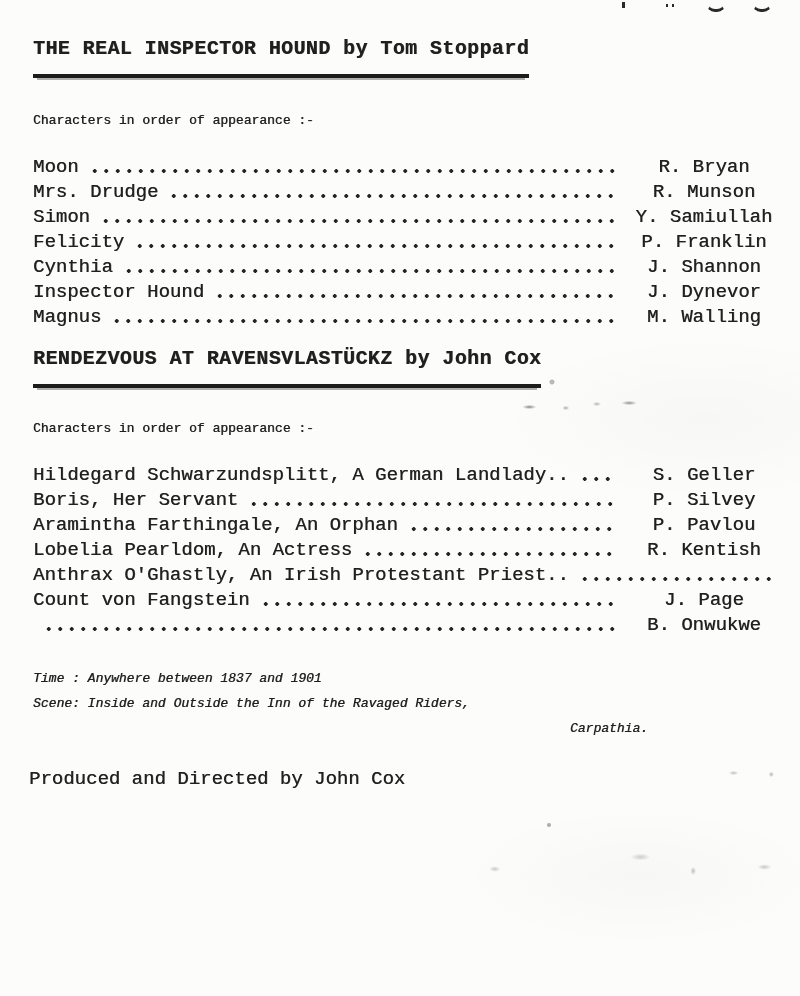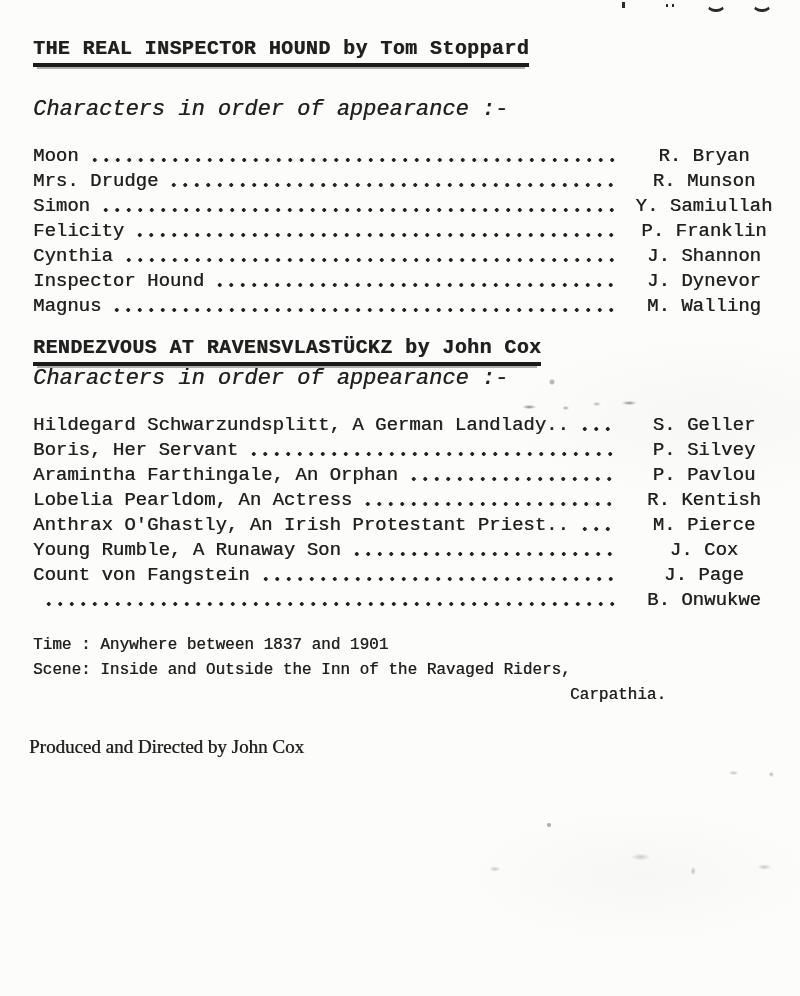--- a/index.html
+++ b/index.html
@@ -22,35 +22,34 @@
   .content { padding: 38px 14px 0 33px; }
 
   .typed { text-shadow: 0.5px 0 0 rgba(31,31,31,0.75); }
 
   .play-title {
     display: inline-block;
     font-size: 20px;
     font-weight: bold;
     letter-spacing: 0.4px;
     line-height: 22px;
-    padding-bottom: 3px;
+    padding-bottom: 14px;
     border-bottom: 4px solid #1c1c1c;
     box-shadow: 0 6px 0 -4px rgba(30,30,30,0.35);
     white-space: pre;
     text-align: center;
   }
   .title-block-1 { margin-bottom: 30px; }
-  .title-block-2 { }
+  .title-block-2 { margin-bottom: 28px; }
 
   .cast-heading {
-    font-size: 22px;
+    font-size: 13px;
     line-height: 25px;
     margin-bottom: 22px;
     white-space: pre;
-    font-style: italic;
   }
 
   .cast-list { width: 752px; margin-bottom: 18px; }
   .cast-row {
     display: flex;
     align-items: baseline;
     height: 25px;
     font-size: 19px;
     line-height: 25px;
   }
@@ -67,28 +66,28 @@
     background-position: left bottom;
   }
   .cast-actor { flex: 0 0 162px; white-space: pre; text-align: center; }
 
   .credit-line {
     font-size: 19px;
     line-height: 25px;
     white-space: pre;
   }
   .credit-1 { margin-left: -7px; margin-bottom: 56px; }
-  .credit-2 { margin-left: -4px; font-family: Liberation Serif, serif; }
-
-  .time-scene { font-size: 16px; line-height: 25px; margin-bottom: 26px; }
+  .credit-2 { margin-left: -4px; }
+
+  .time-scene { font-size: 13px; line-height: 25px; margin-bottom: 26px; font-style: italic; }
   .time-scene div { white-space: pre; }
   .scene-cont { margin-left: 537px; }
 
   .section-2 { margin-top: 0; }
-  .cast-list-2 { margin-bottom: 20px; }
+  .cast-list-2 { margin-bottom: 28px; }
 
   
   .artifact { position: absolute; background: #2a2a2a; }
   .a-tick   { left: 622px; top: 2px; width: 3px; height: 6px; }
   .a-dots   { left: 664px; top: 4px; width: 14px; height: 3px;
               background: radial-gradient(circle, #2a2a2a 1.2px, rgba(0,0,0,0) 1.4px);
               background-size: 6px 3px; background-repeat: repeat-x; }
   .a-curve1 { left: 706px; top: 0; width: 16px; height: 7px; background: transparent;
               border: 2px solid transparent; border-bottom: 3px solid #2a2a2a;
               border-radius: 0 0 9px 9px; }
@@ -222,28 +221,22 @@
 
           <div class="cast-row">
             <span class="cast-character">Lobelia Pearldom, An Actress</span>
             <span class="dot-leader"></span>
             <span class="cast-actor">R. Kentish</span>
           </div>
 
           <div class="cast-row">
             <span class="cast-character">Anthrax O'Ghastly, An Irish Protestant Priest..</span>
             <span class="dot-leader"></span>
-            <span class="cast-actor">M. Pierce</span>
-          </div>
-
-          <div class="cast-row">
-            <span class="cast-character">Young Rumble, A Runaway Son</span>
-            <span class="dot-leader"></span>
-            <span class="cast-actor">J. Cox</span>
-          </div>
+          </div>
+
 
           <div class="cast-row">
             <span class="cast-character">Count von Fangstein</span>
             <span class="dot-leader"></span>
             <span class="cast-actor">J. Page</span>
           </div>
 
           <div class="cast-row">
             <span class="dot-leader"></span>
             <span class="cast-actor">B. Onwukwe</span>

